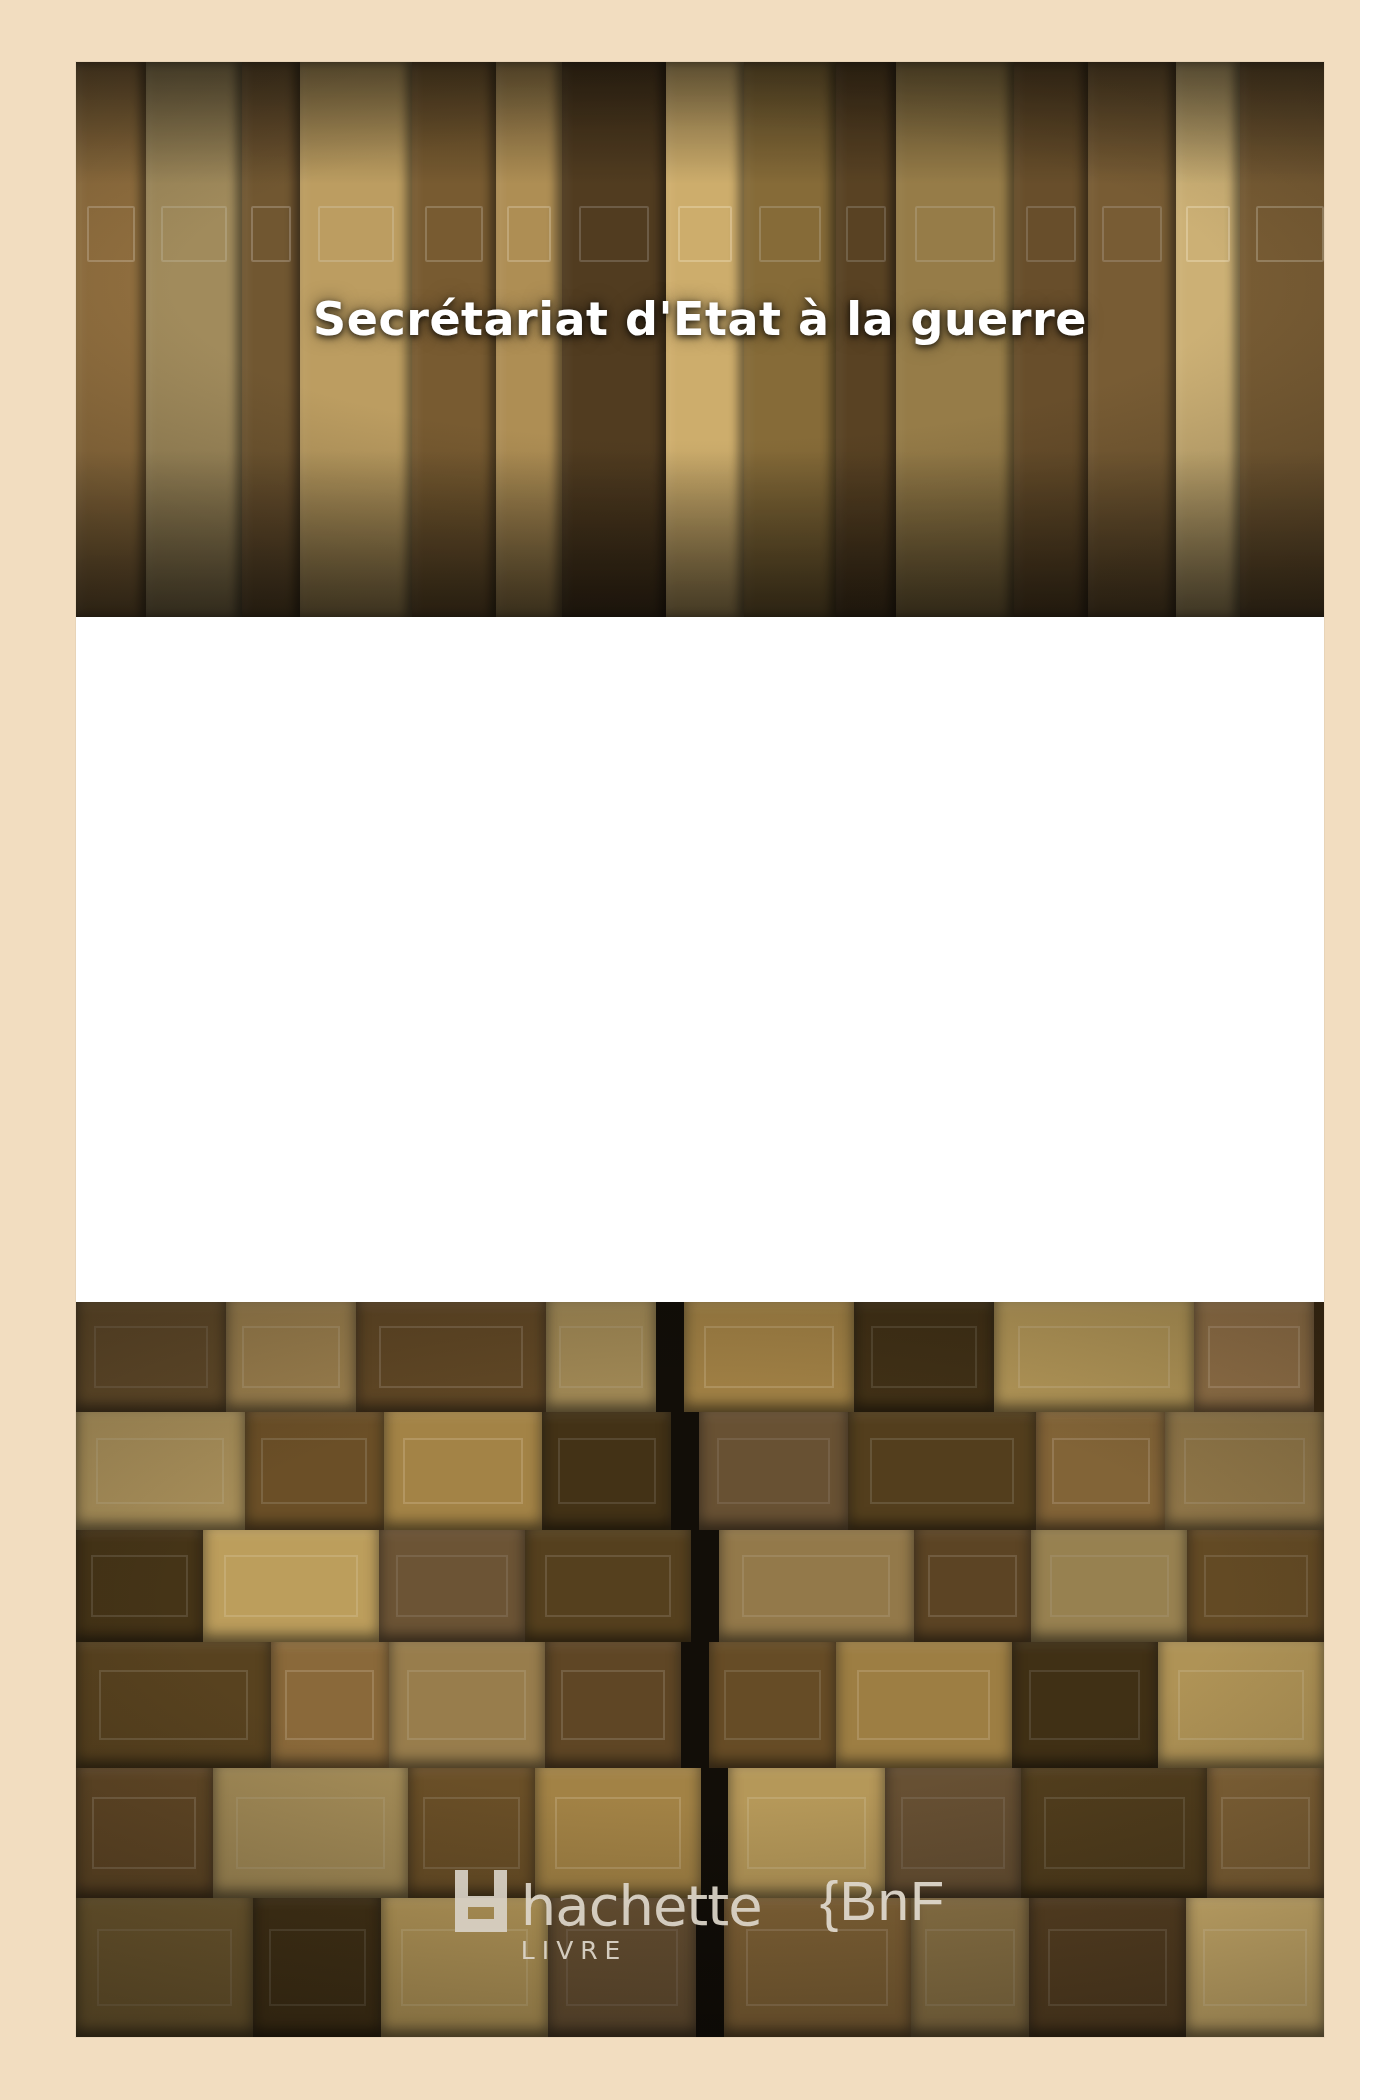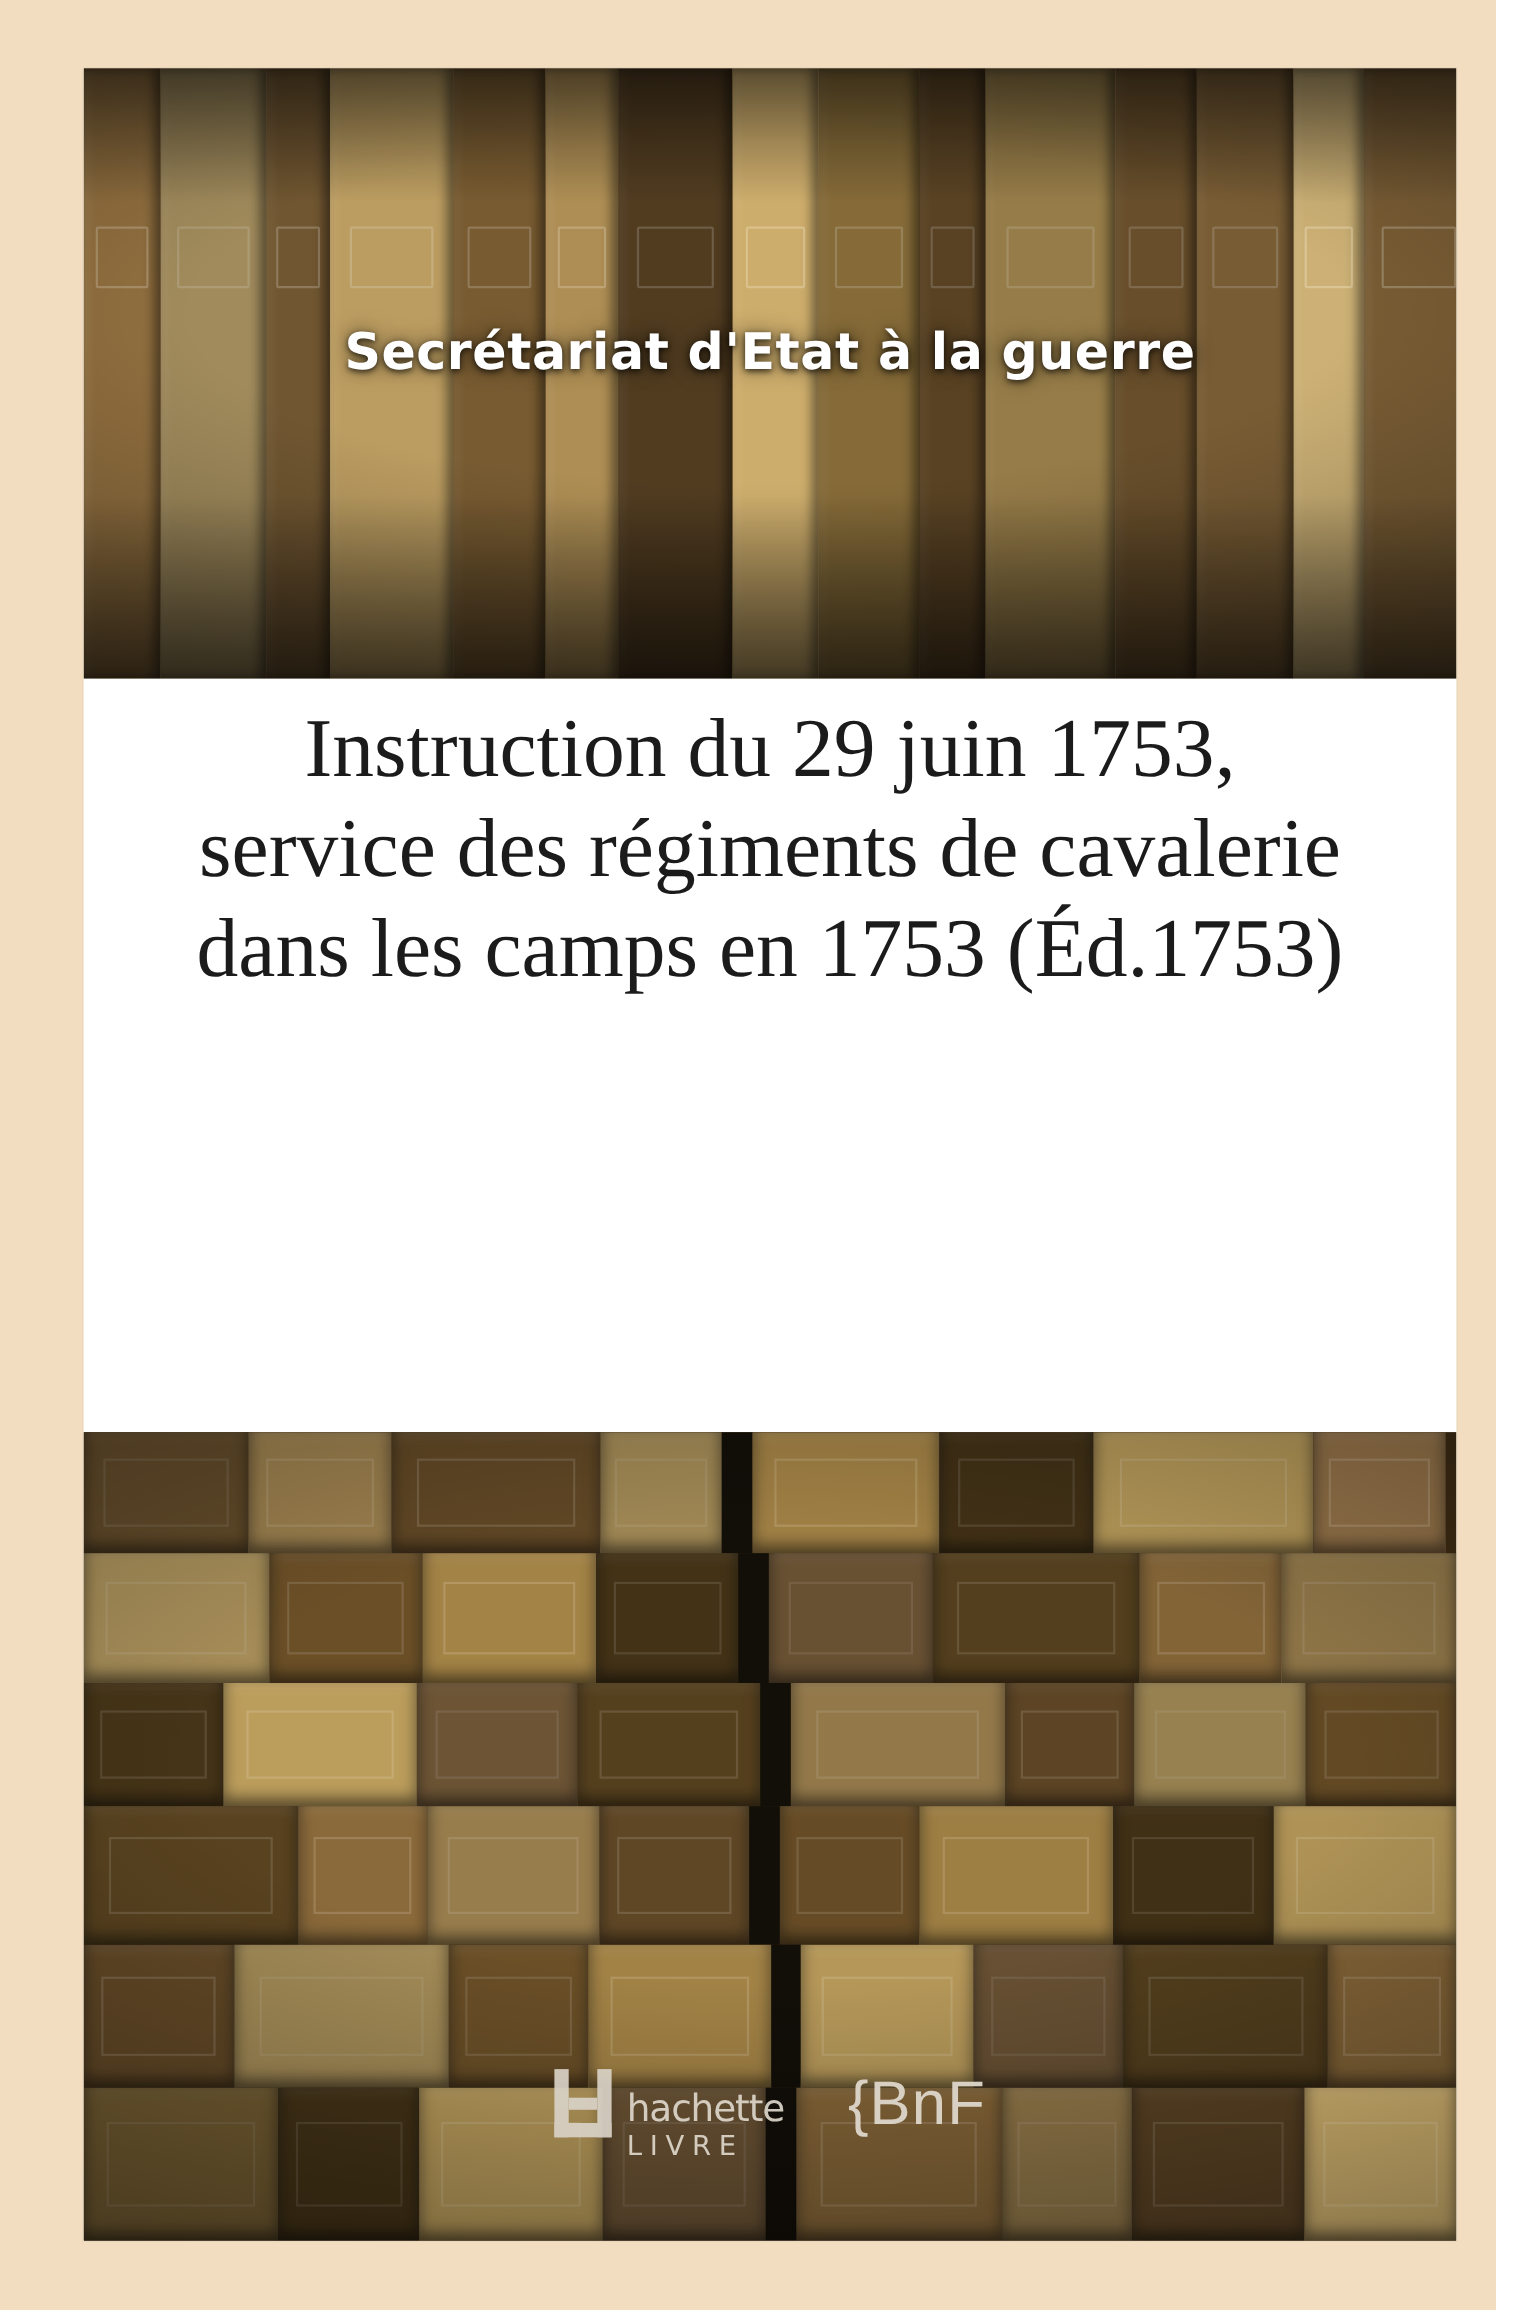--- a/index.html
+++ b/index.html
@@ -182,21 +182,21 @@
     position: absolute;
     background: #d9d2c6;
   }
   .hachette .mark .l { left: 0; top: 0; width: 13px; height: 62px; }
   .hachette .mark .r { right: 0; top: 0; width: 13px; height: 62px; }
   .hachette .mark .b { left: 0; bottom: 0; width: 52px; height: 13px; }
   .hachette .mark .m { left: 13px; top: 26px; width: 26px; height: 11px; }
   .hachette .words { line-height: 1; text-align: left; }
   .hachette .w1 {
     font-family: "DejaVu Sans", sans-serif;
-    font-size: 34px;
+    font-size: 56px;
     color: #ded7cb;
     letter-spacing: -1px;
     margin-top: 40px;
   }
   .hachette .w2 {
     font-family: "DejaVu Sans", sans-serif;
     font-size: 25px;
     color: #ded7cb;
     letter-spacing: 7px;
     margin-top: 4px;
@@ -232,23 +232,20 @@
           <div class="spine" style="width: 74px; background: rgb(122, 92, 50); filter: brightness(0.85);"></div>
           <div class="spine" style="width: 88px; background: rgb(138, 106, 60); filter: brightness(0.87);"></div>
           <div class="spine" style="width: 64px; background: rgb(185, 160, 106); filter: brightness(1.1);"></div>
           <div class="spine" style="width: 100px; background: rgb(111, 85, 48); filter: brightness(1.08);"></div>
         </div>
       <div class="vignette"></div>
     </div>
 
     <div class="author">Secrétariat d'Etat à la guerre</div>
 
-    <div class="title-area">
-      <div class="title">Instruction du 29 juin 1753, service des régiments de cavalerie dans les camps en 1753 (Éd.1753)</div>
-    </div>
 
     <div class="band-bottom">
       <div class="stack" id="stack-bottom">
           <div class="shelf" style="top: 0px; height: 110px;">
             <div class="book" style="width: 150px; background: rgb(123, 94, 52); filter: brightness(0.78);"></div>
             <div class="book" style="width: 130px; background: rgb(169, 139, 85); filter: brightness(0.91);"></div>
             <div class="book" style="width: 190px; background: rgb(92, 68, 36); filter: brightness(1.04);"></div>
             <div class="book" style="width: 110px; background: rgb(194, 165, 103); filter: brightness(0.82);"></div>
             <div style="width: 28px; height: 100%; background: rgb(18, 14, 8);"></div>
             <div class="book" style="width: 170px; background: rgb(147, 118, 63); filter: brightness(1.08);"></div>

